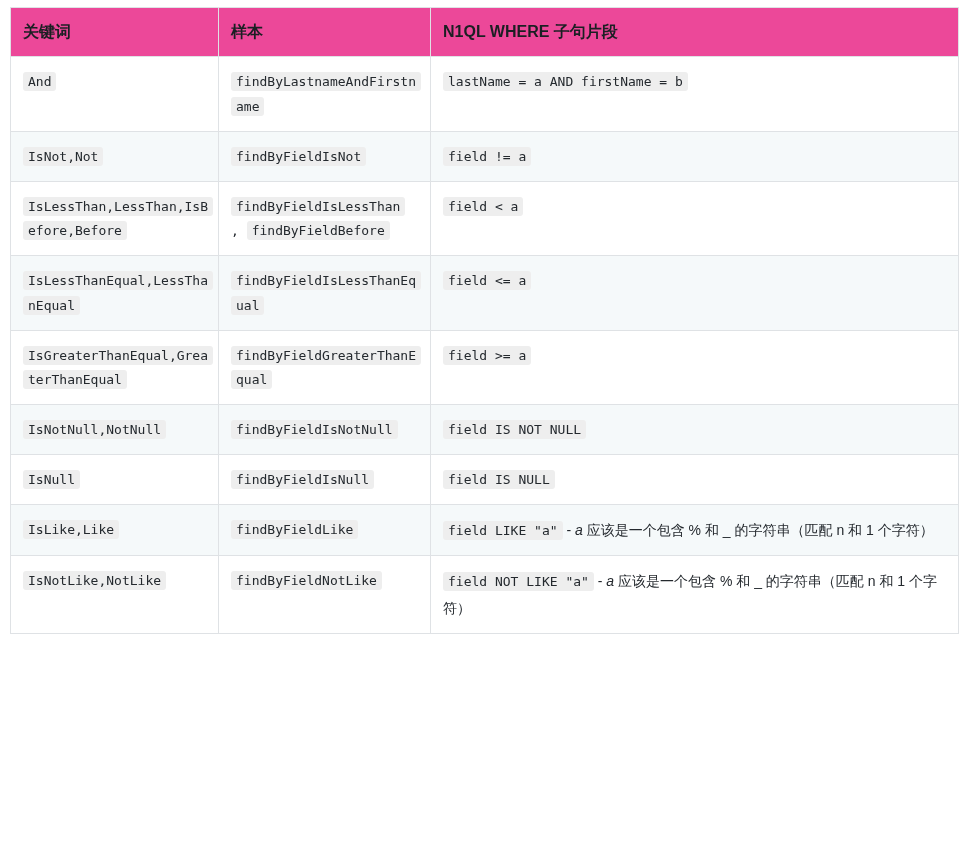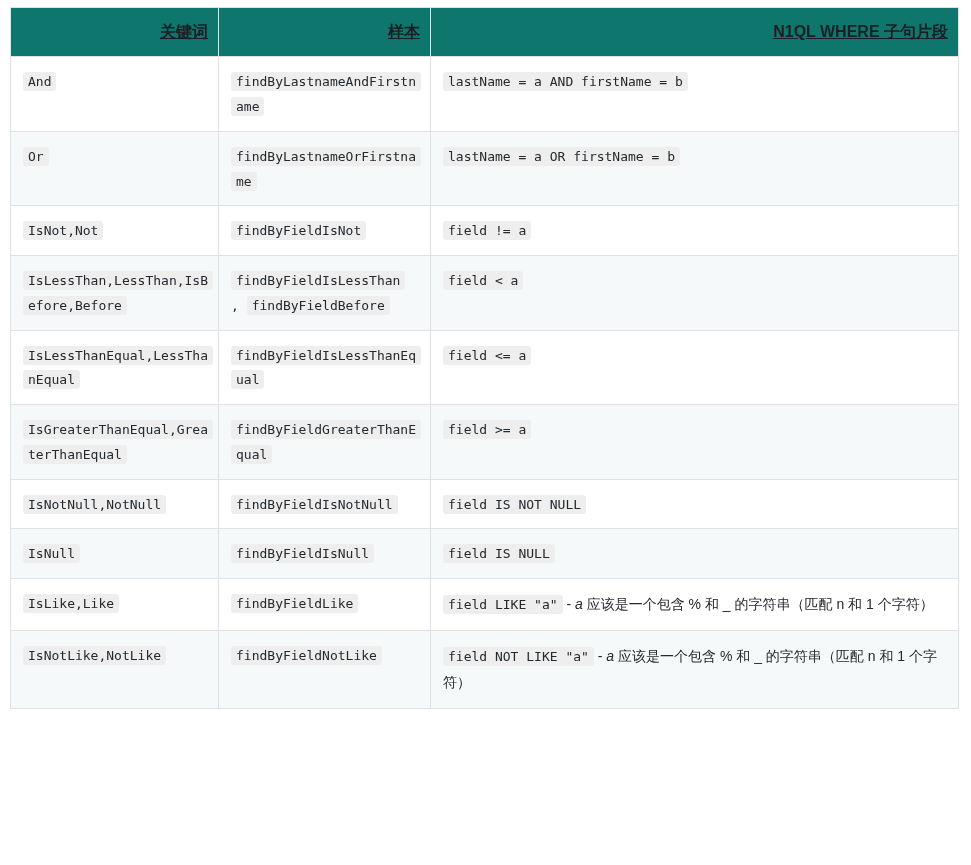--- a/index.html
+++ b/index.html
@@ -28,32 +28,31 @@
     width: 948px;
     table-layout: fixed;
     background: #ffffff;
   }
 
   table.kw-table col.c1 { width: 208px; }
   table.kw-table col.c2 { width: 212px; }
   table.kw-table col.c3 { width: 528px; }
 
   table.kw-table th {
-    background: #0f766e;
+    background: #ec4899;
     border: 1px solid #dfe2e5;
-    text-align: right;
+    text-align: left;
     vertical-align: middle;
     font-weight: bold;
     font-size: 16px;
     line-height: 1.4;
     color: #1b1f23;
     padding: 13px 10px 13px 12px;
     height: 48px;
     box-sizing: border-box;
-    text-decoration: underline;
   }
 
   table.kw-table td {
     border: 1px solid #dfe2e5;
     vertical-align: top;
     padding: 12px 10px 12px 12px;
     font-size: 14px;
     line-height: 1.75;
     color: #24292e;
     box-sizing: border-box;
@@ -108,25 +107,20 @@
         <th>N1QL WHERE 子句片段</th>
       </tr>
     </thead>
     <tbody id="table-body">
         <tr>
           <td><code>And</code></td>
           <td><code>findByLastnameAndFirstname</code></td>
           <td><code>lastName = a AND firstName = b</code></td>
         </tr>
         <tr>
-          <td><code>Or</code></td>
-          <td><code>findByLastnameOrFirstname</code></td>
-          <td><code>lastName = a OR firstName = b</code></td>
-        </tr>
-        <tr>
           <td><code>IsNot,Not</code></td>
           <td><code>findByFieldIsNot</code></td>
           <td><code>field != a</code></td>
         </tr>
         <tr>
           <td><code>IsLessThan,LessThan,IsBefore,Before</code></td>
           <td><code>findByFieldIsLessThan</code><span class="sep"> , </span><code>findByFieldBefore</code></td>
           <td><code>field &lt; a</code></td>
         </tr>
         <tr>

